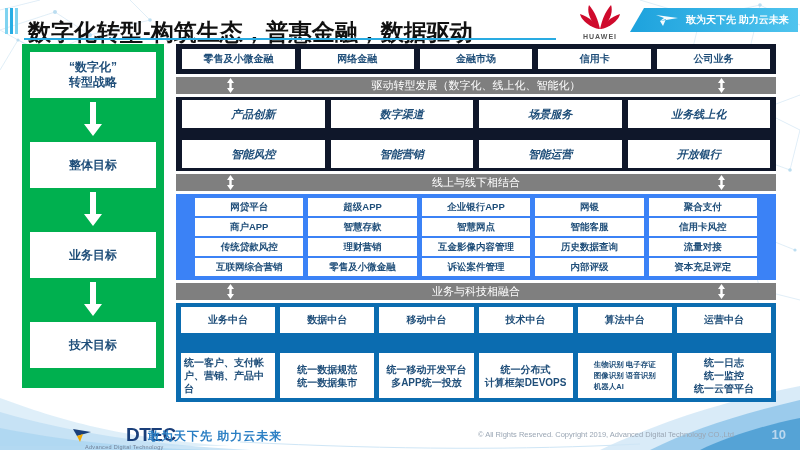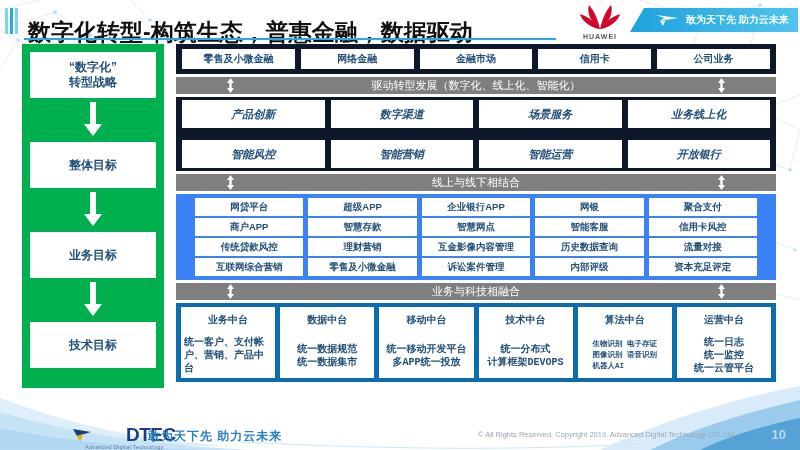--- a/index.html
+++ b/index.html
@@ -102,21 +102,21 @@
     flex: 1 1 0; background: #ffffff;
     display: flex; align-items: center; justify-content: center;
     text-align: center; color: #1f4e79; font-weight: bold;
   }
   .band-green .cell { height: 20px; font-size: 10px; }
   .band-orange .cell { height: 28px; font-size: 11px; }
   .band-lblue .row { gap: 5px; }
   .band-lblue .row + .row { margin-top: 2px; }
   .band-lblue .cell { height: 18px; font-size: 9.5px; }
   .band-dblue .row { gap: 5px; }
-  .band-dblue .row + .row { margin-top: 0; font-family: Liberation Mono, monospace; }
+  .band-dblue .row + .row { margin-top: 20px; }
   .band-dblue .cell.head { height: 26px; font-size: 10px; }
   .band-dblue .cell.body {
     height: 45px; font-size: 10px; line-height: 13px; font-weight: bold;
     padding: 2px 3px; white-space: pre-line; text-align: center;
   }
   .band-dblue .cell.body.multi { font-size: 10px; text-align: left; }
   .band-dblue .cell.body.tiny { font-size: 7.5px; line-height: 11px; text-align: left; }
 
   
   .footer { position: absolute; left: 0; top: 404px; width: 800px; height: 46px; z-index: 6; }

